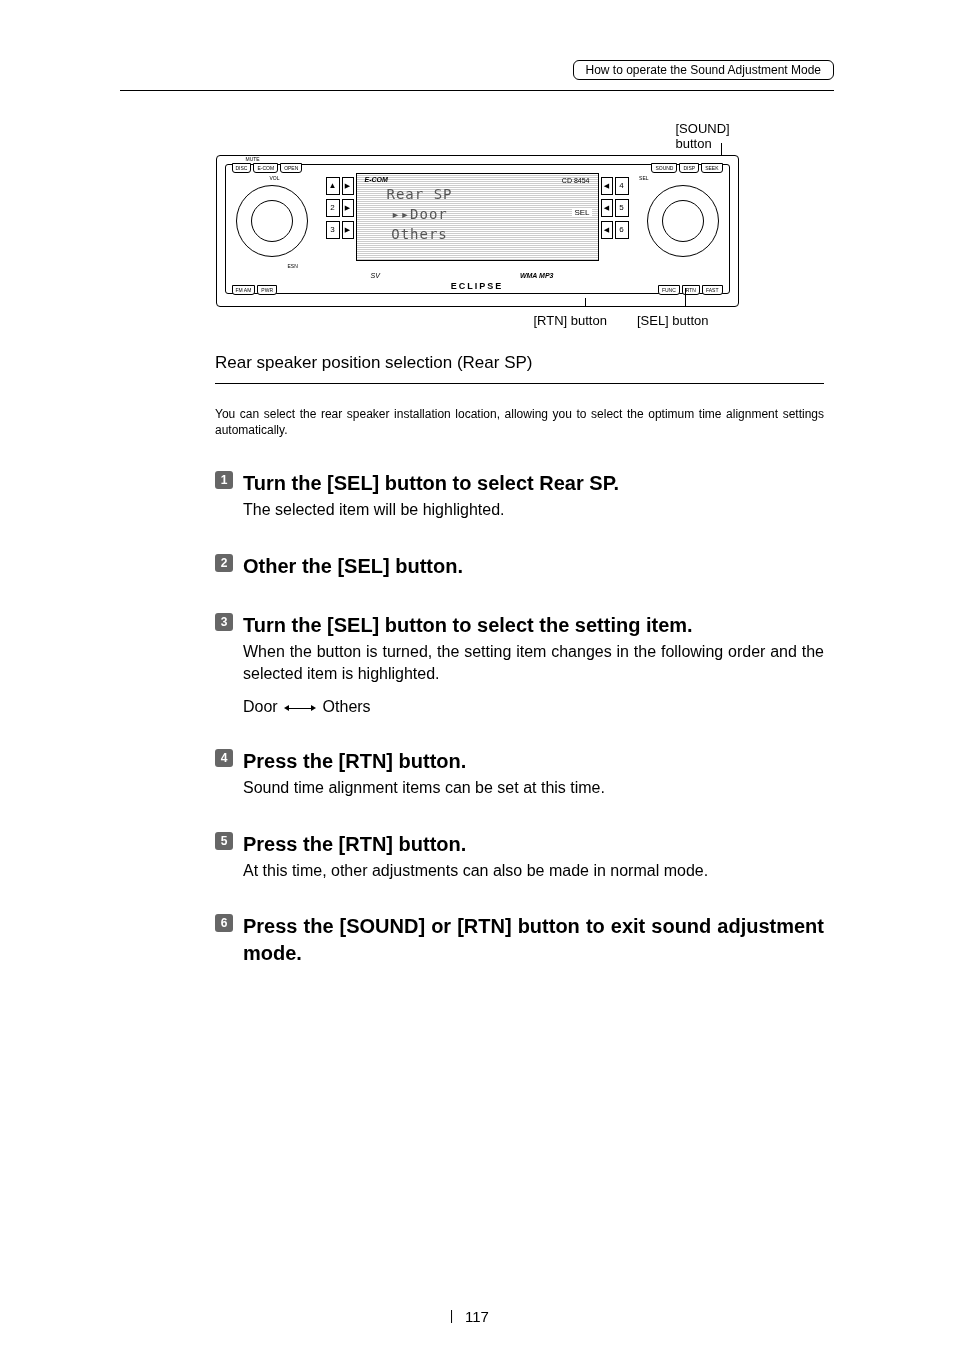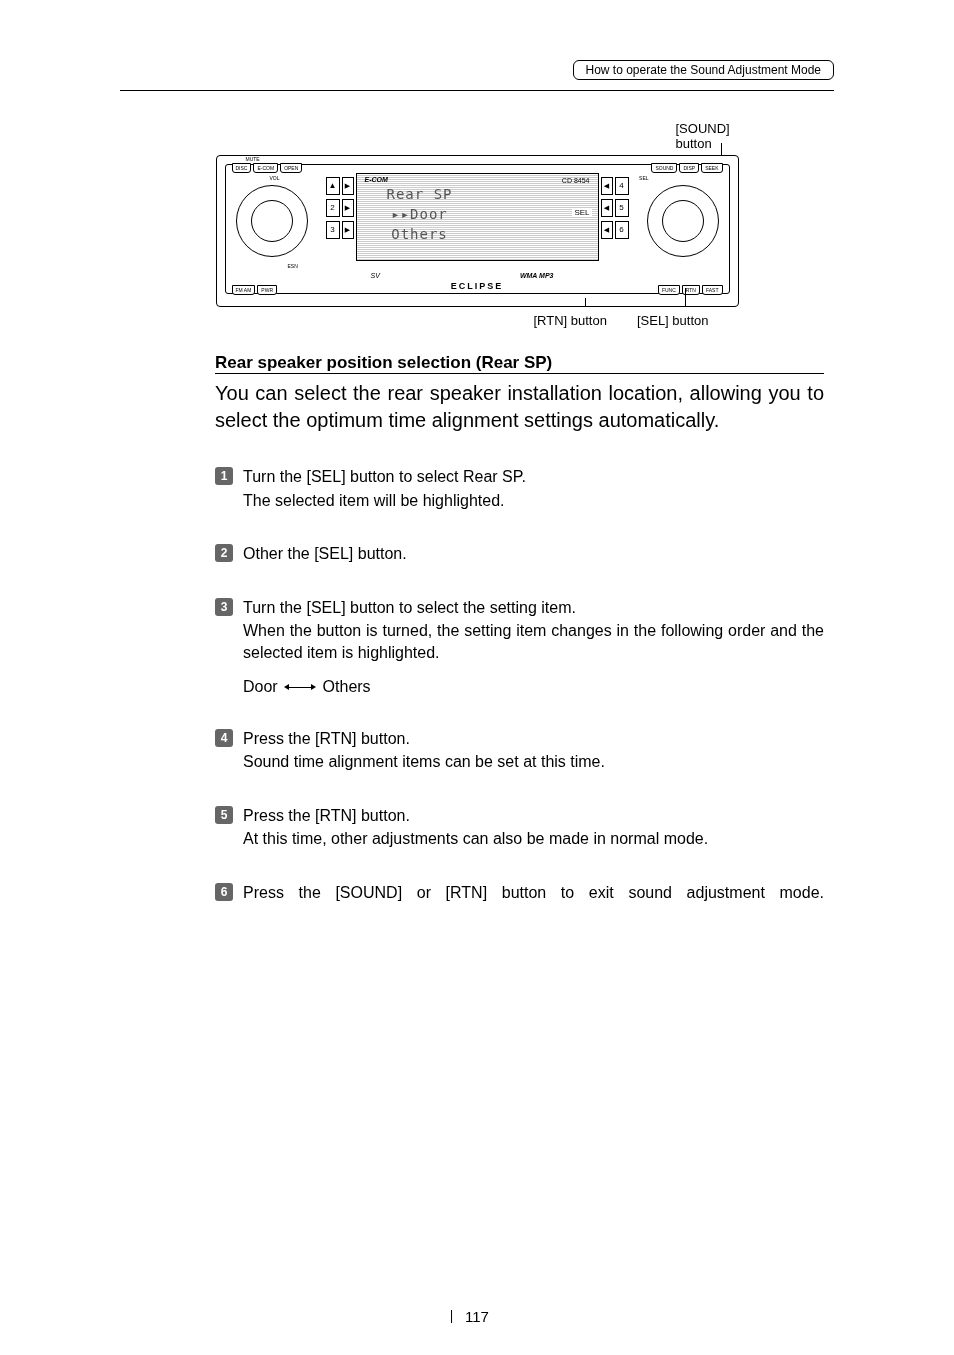--- a/index.html
+++ b/index.html
@@ -256,28 +256,28 @@
     text-align: center;
   }
   .line-rtn { position:absolute; right:152px; bottom:-10px; width:1px; height:18px; background:#000;}
   .line-sel { position:absolute; right:52px; bottom:-10px; width:1px; height:28px; background:#000;}
 
   .content {
     margin-left: 95px;
     margin-right: 10px;
   }
   .section-title {
-    font-weight: bold;
+    font-weight: normal;
     font-size: 17px;
     border-bottom: 1px solid #000;
-    padding-bottom: 0;
-    margin-bottom: 6px;
+    padding-bottom: 10px;
+    margin-bottom: 22px;
   }
   .intro {
-    font-size: 20px;
+    font-size: 12px;
     text-align: justify;
     margin-bottom: 22px;
     line-height: 1.35;
   }
   .step {
     position: relative;
     margin-bottom: 12px;
     padding-left: 28px;
   }
   .step-num {
@@ -288,22 +288,22 @@
     height: 18px;
     background: #666;
     color: #fff;
     font-size: 12px;
     font-weight: bold;
     text-align: center;
     line-height: 18px;
     border-radius: 3px;
   }
   .step-head {
-    font-weight: normal;
-    font-size: 16px;
+    font-weight: bold;
+    font-size: 20px;
     text-align: justify;
     line-height: 1.35;
     margin-top: 32px;
   }
   .step-head.spread {
     text-align: justify;
     text-align-last: justify;
   }
   .step-body {
     font-size: 16px;

